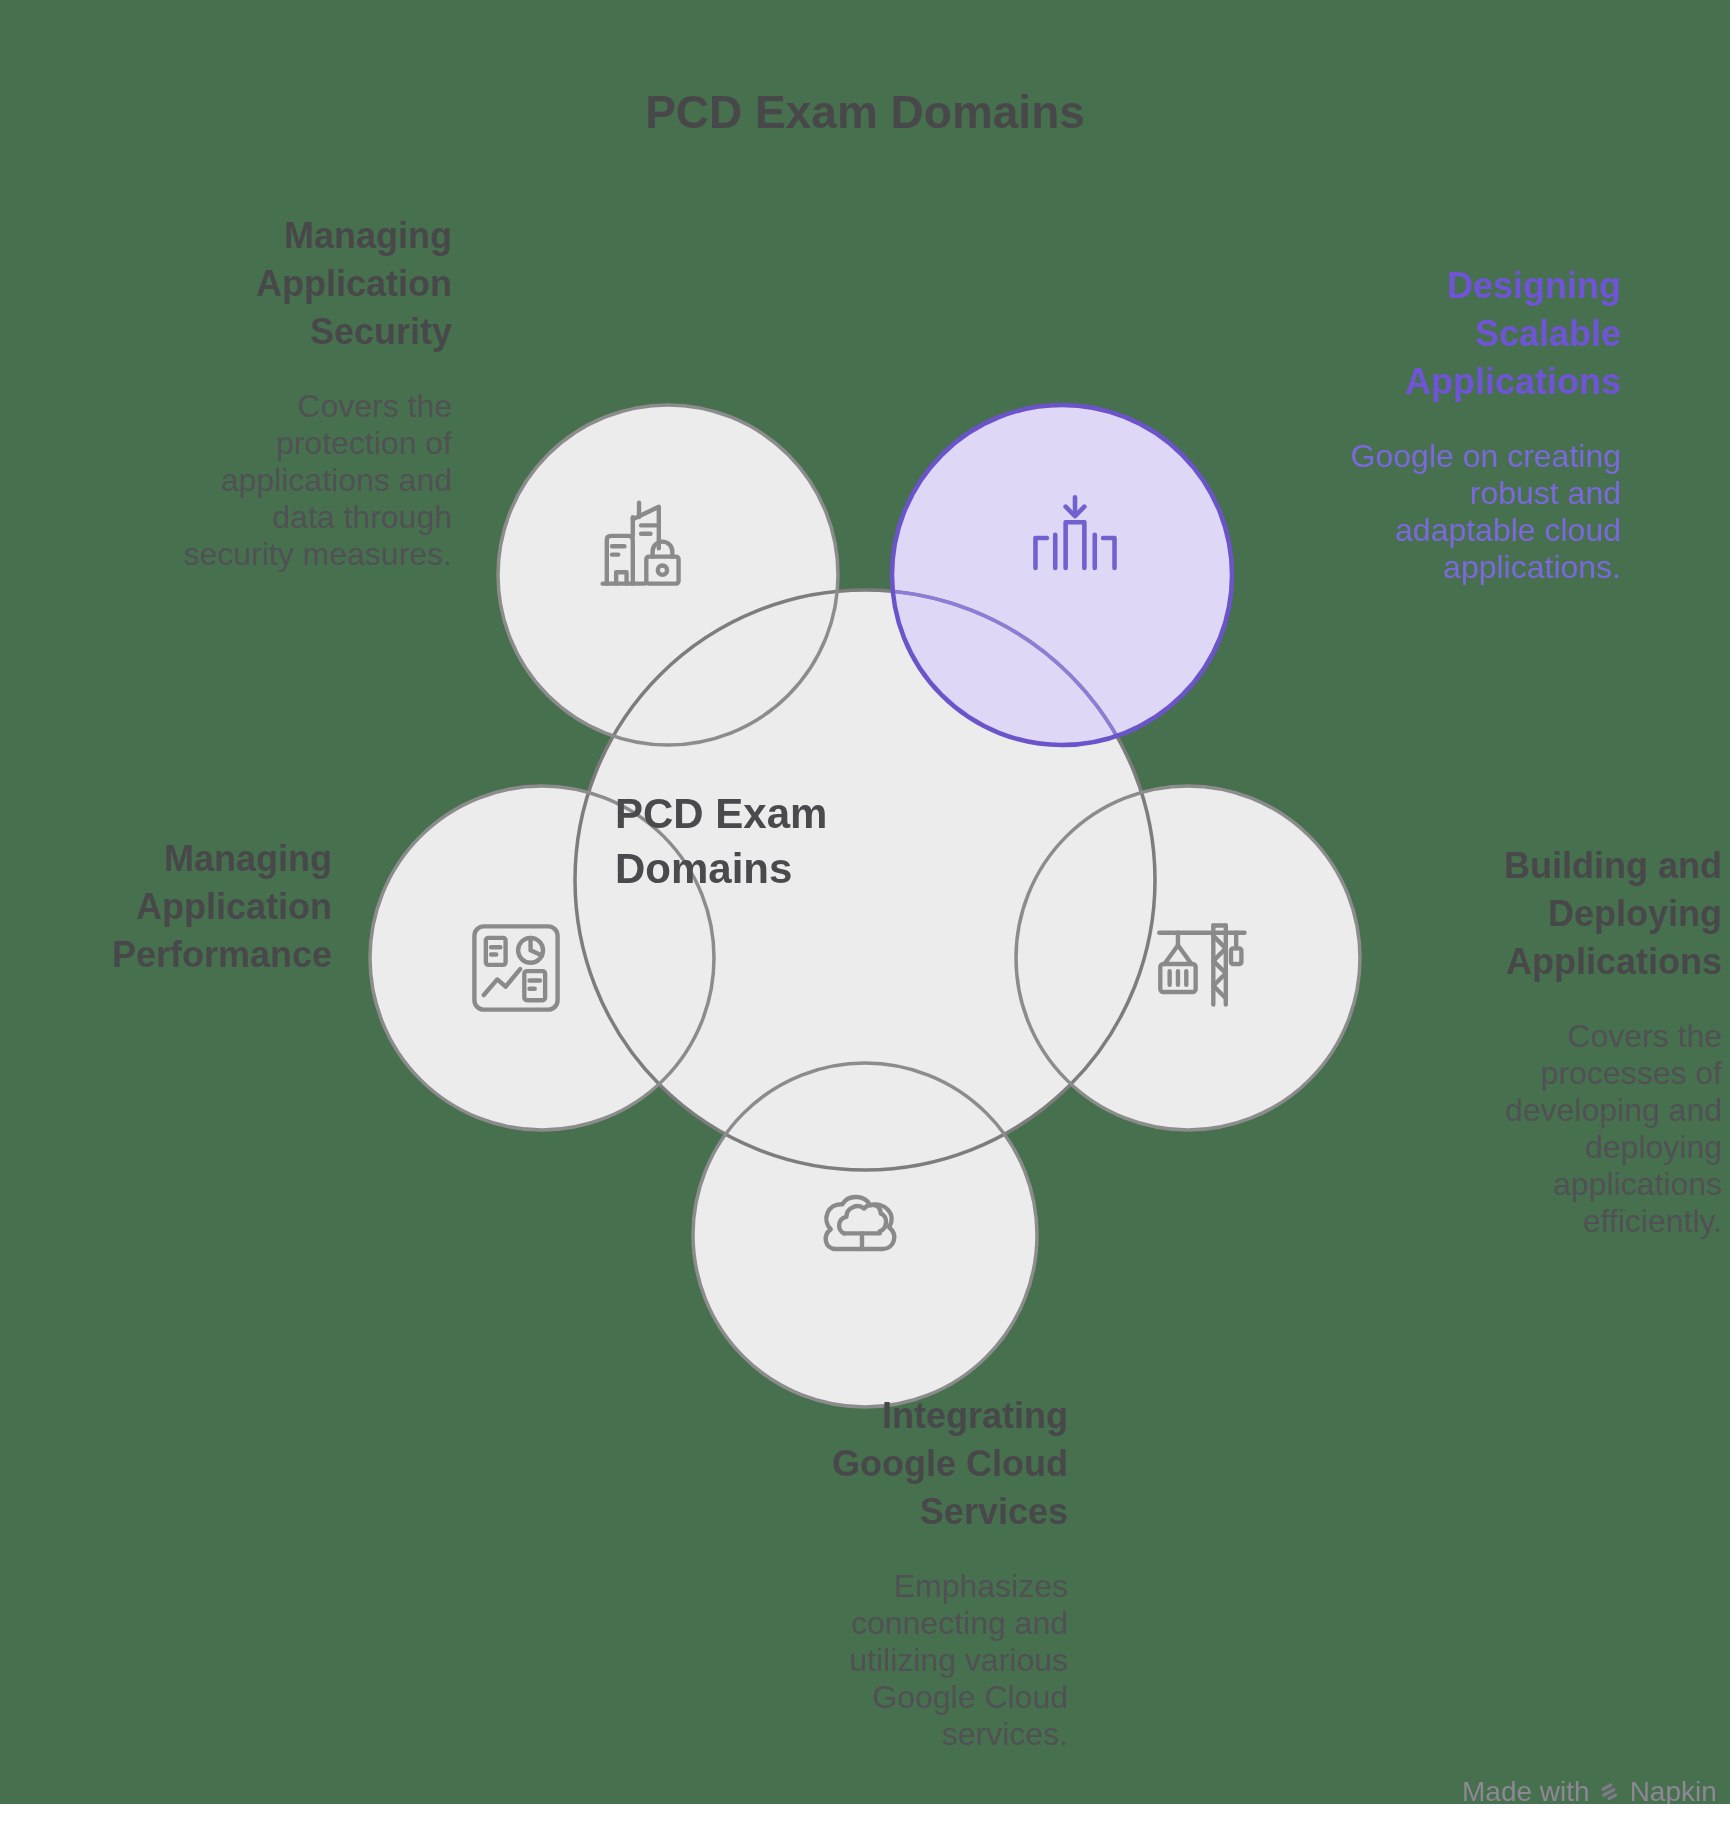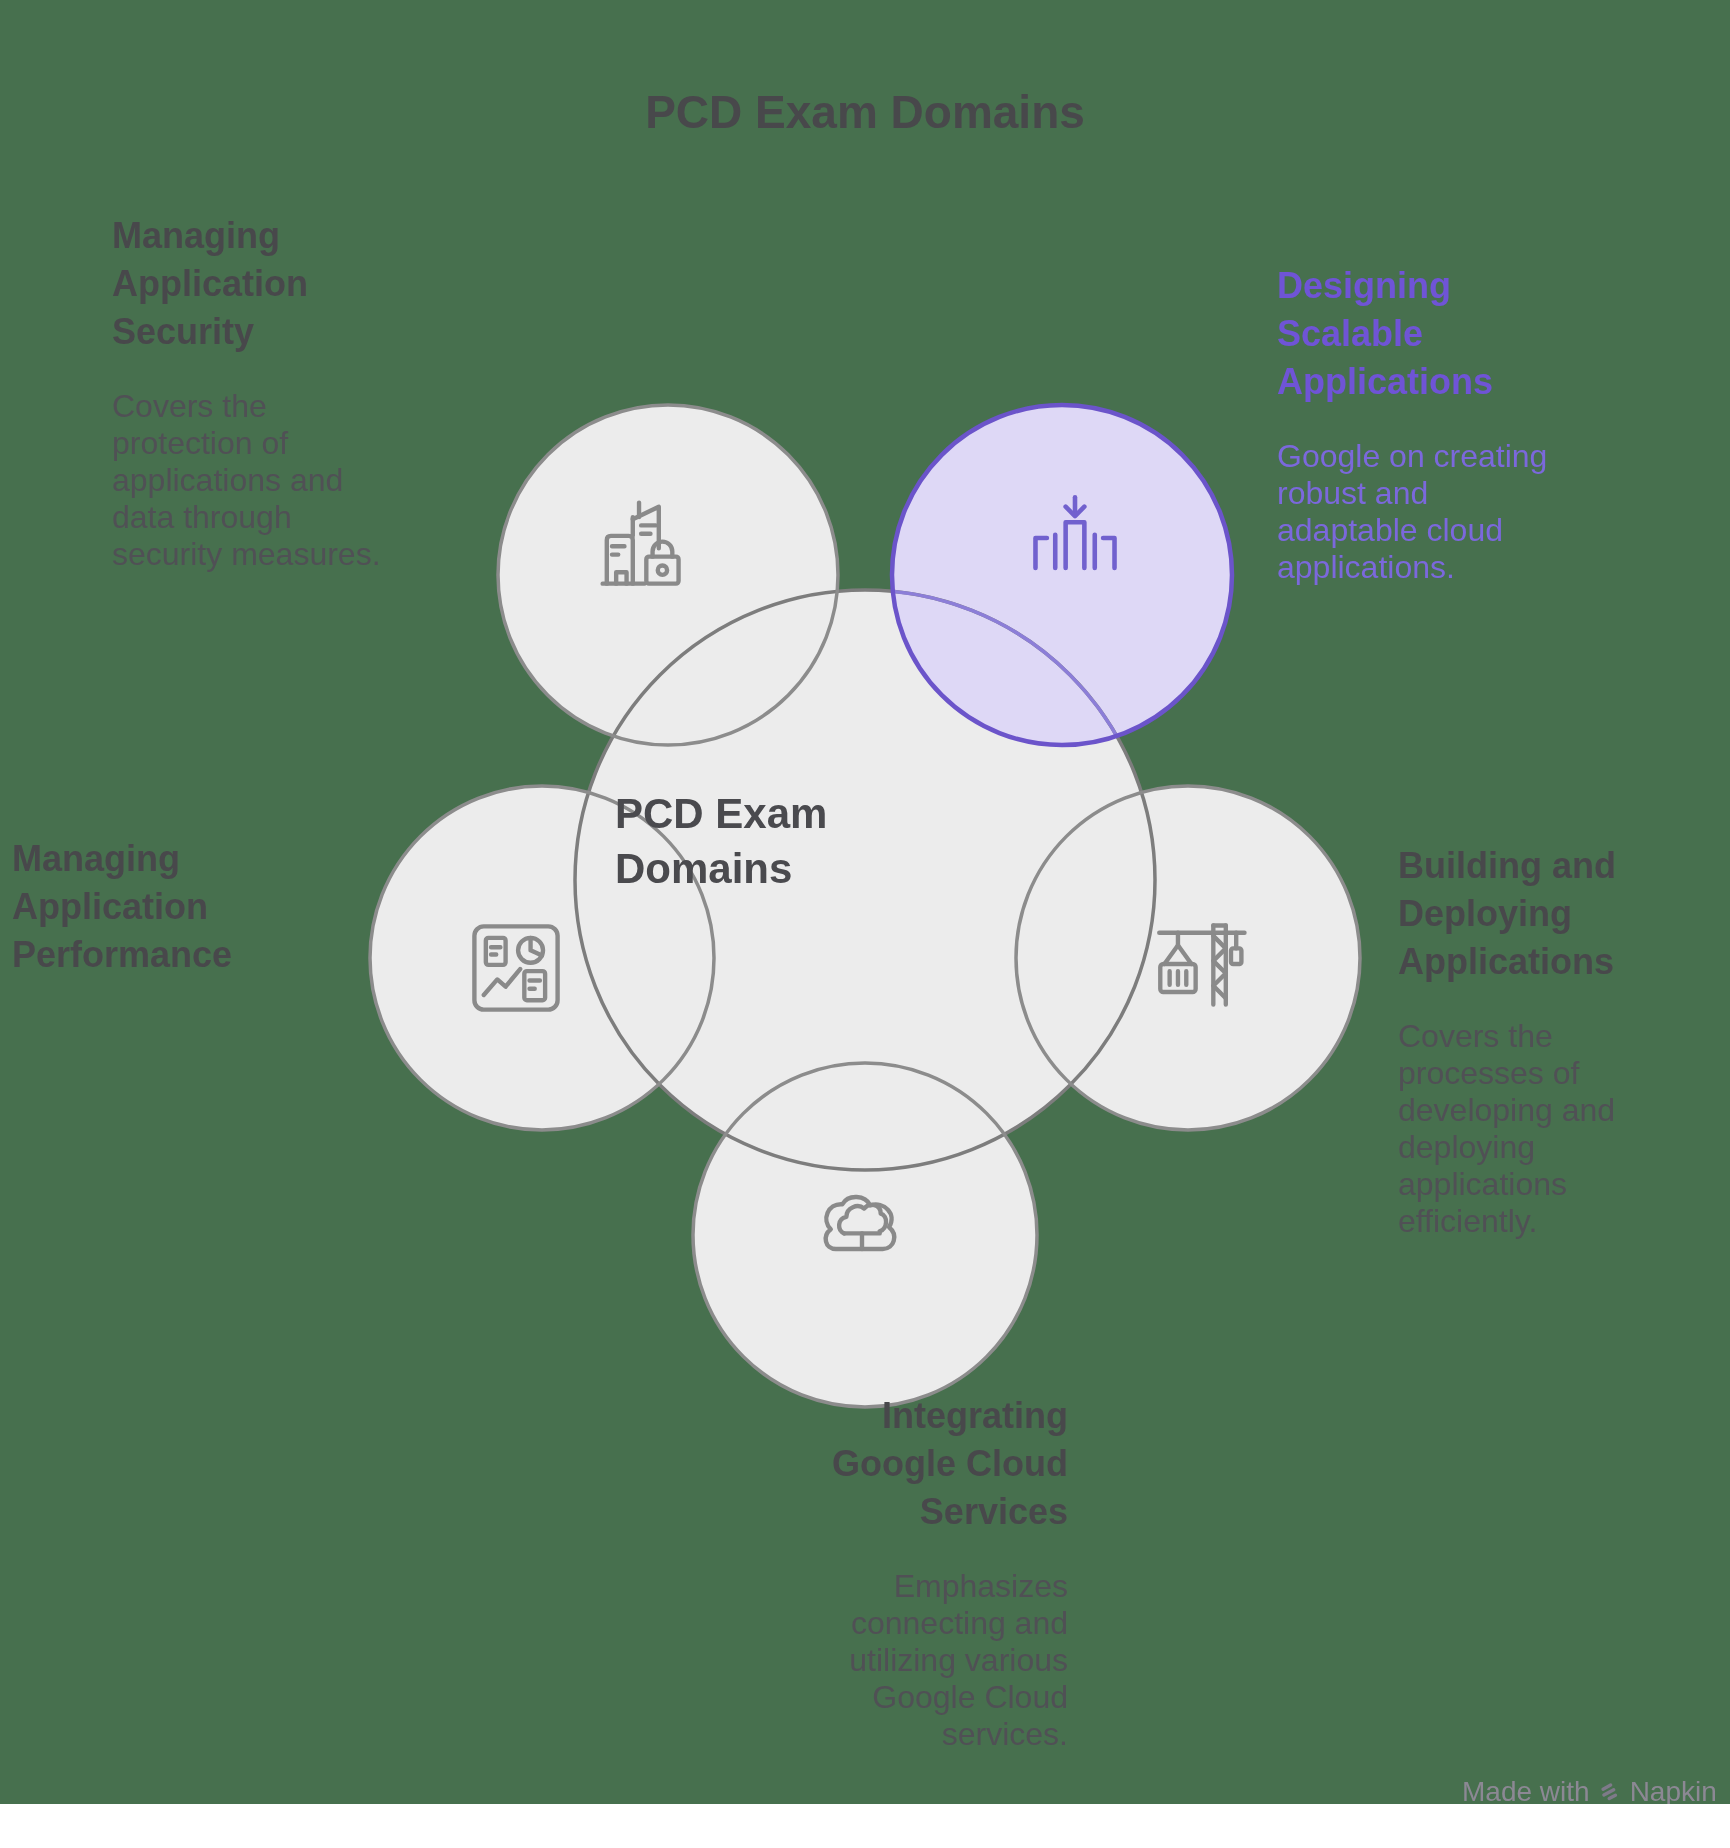--- a/index.html
+++ b/index.html
@@ -40,22 +40,22 @@
     white-space:pre-line;
   }
   .domain-label .body{
     margin-top:32px;
     font-size:32px;line-height:37px;
     color:var(--body-gray,#505055);
     white-space:pre-line;
   }
   .domain-label.purple .heading{color:var(--heading-purple,#6F54D6);}
   .domain-label.purple .body{color:var(--body-purple,#7B68DC);}
-  .align-right{text-align:left;}
-  .align-left{text-align:left;}
+  .align-right{text-align:right;}
+  .align-left{text-align:right;margin-left:24px;}
   .align-center{text-align:right;}
   .label-security{top:212px;right:1278px;width:340px;}
   .label-scalable{top:262px;left:1277px;width:320px;}
   .label-deploy{top:842px;left:1398px;width:300px;}
   .label-performance{top:835px;right:1398px;width:320px;}
   .label-integrate{top:1392px;left:648px;width:420px;}
   .watermark{
     position:absolute;top:1776px;left:1462px;
     display:flex;align-items:center;gap:9px;
     font-size:28px;color:var(--watermark,#8C8894);

